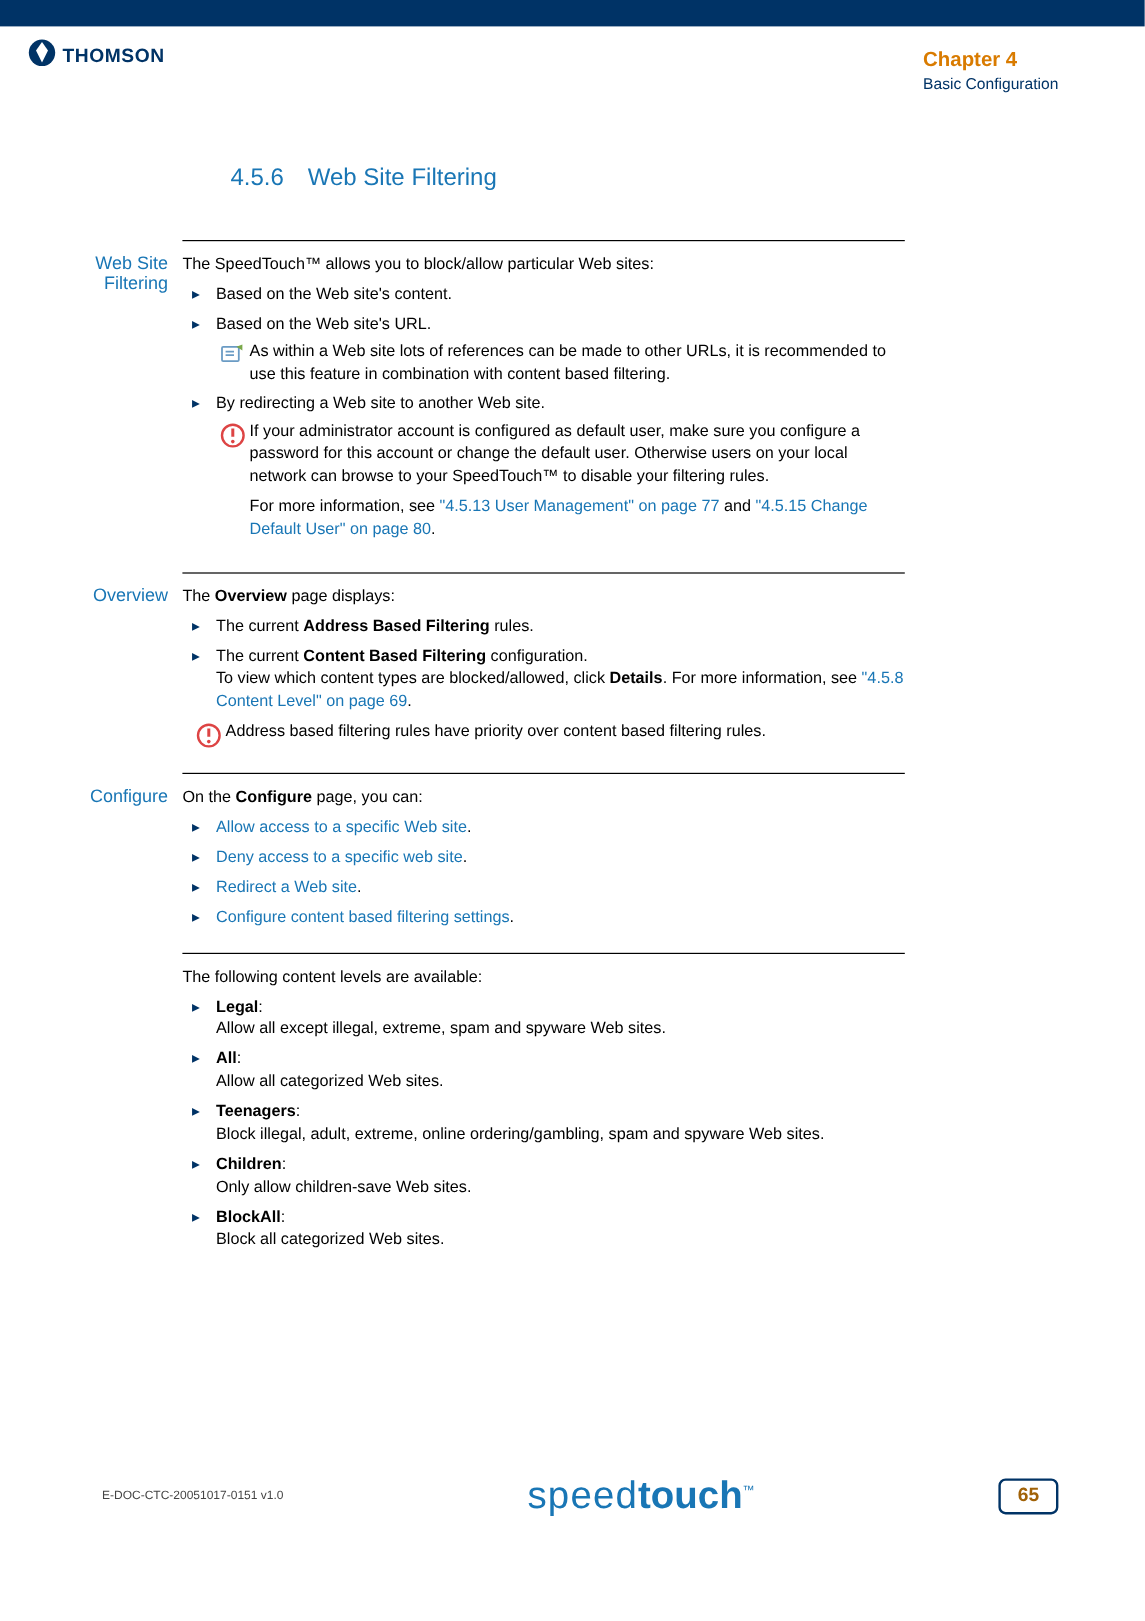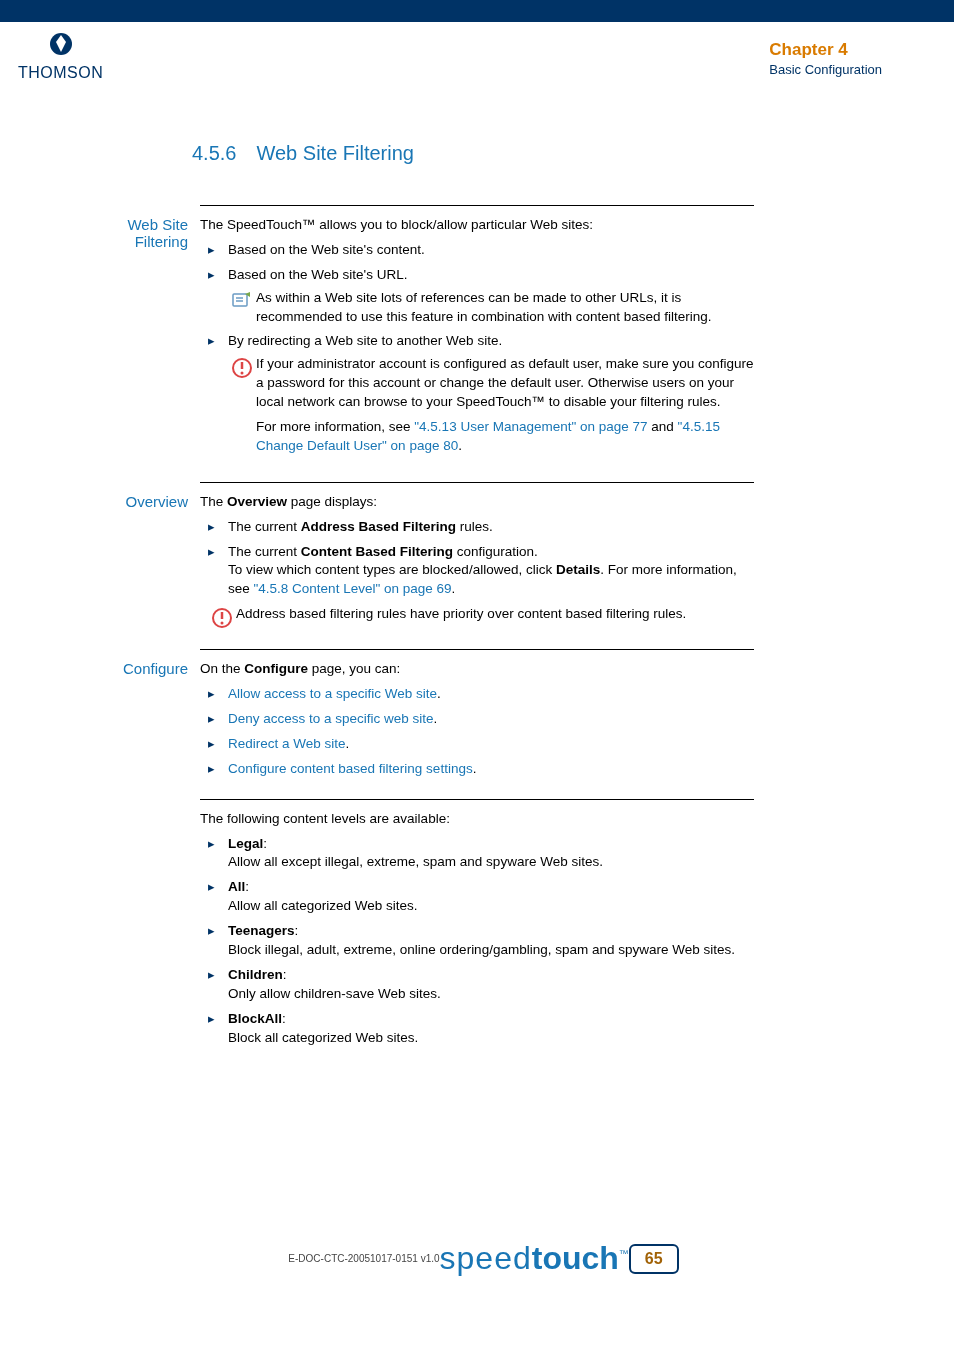--- a/index.html
+++ b/index.html
@@ -17,24 +17,24 @@
     background: #003366;
   }
   .header {
     display: flex;
     justify-content: space-between;
     align-items: flex-start;
     padding: 10px 72px 20px 18px;
   }
   .logo {
     display: flex;
-    flex-direction: column;
+    flex-direction: row;
     align-items: center;
     color: #003366;
-    font-weight: normal;
+    font-weight: bold;
   }
   .logo svg { display: block; }
   .logo-text {
     font-size: 16px;
     letter-spacing: 0.5px;
     margin-top: 2px;
   }
   .chapter {
     text-align: left;
     margin-top: 8px;
@@ -52,21 +52,20 @@
   .page-title {
     color: #1976b5;
     font-size: 20px;
     font-weight: normal;
     margin: 40px 0 40px 192px;
     font-family: "Trebuchet MS", Arial, sans-serif;
   }
   .content {
     padding-right: 200px;
     padding-left: 85px;
-    margin-left: 48px;
   }
   .section {
     border-top: 1px solid #000;
     display: flex;
     margin-bottom: 14px;
     margin-left: 67px;
   }
   .section:first-of-type {
     margin-top: 0;
   }
@@ -118,26 +117,26 @@
     justify-content: center;
     padding-top: 2px;
   }
   .note-text, .warn-text {
     flex: 1;
   }
   .link { color: #1976b5; }
   .action-link { color: #1976b5; }
   .footer {
     position: absolute;
-    bottom: 74px;
+    bottom: 86px;
     left: 0;
     width: 100%;
     display: flex;
     align-items: center;
-    justify-content: center;
+    justify-content: space-between;
     padding: 0 72px 0 85px;
   }
   .doc-id {
     font-size: 10px;
     color: #444;
   }
   .brand {
     font-family: Arial, sans-serif;
     font-size: 32px;
     color: #1976b5;

